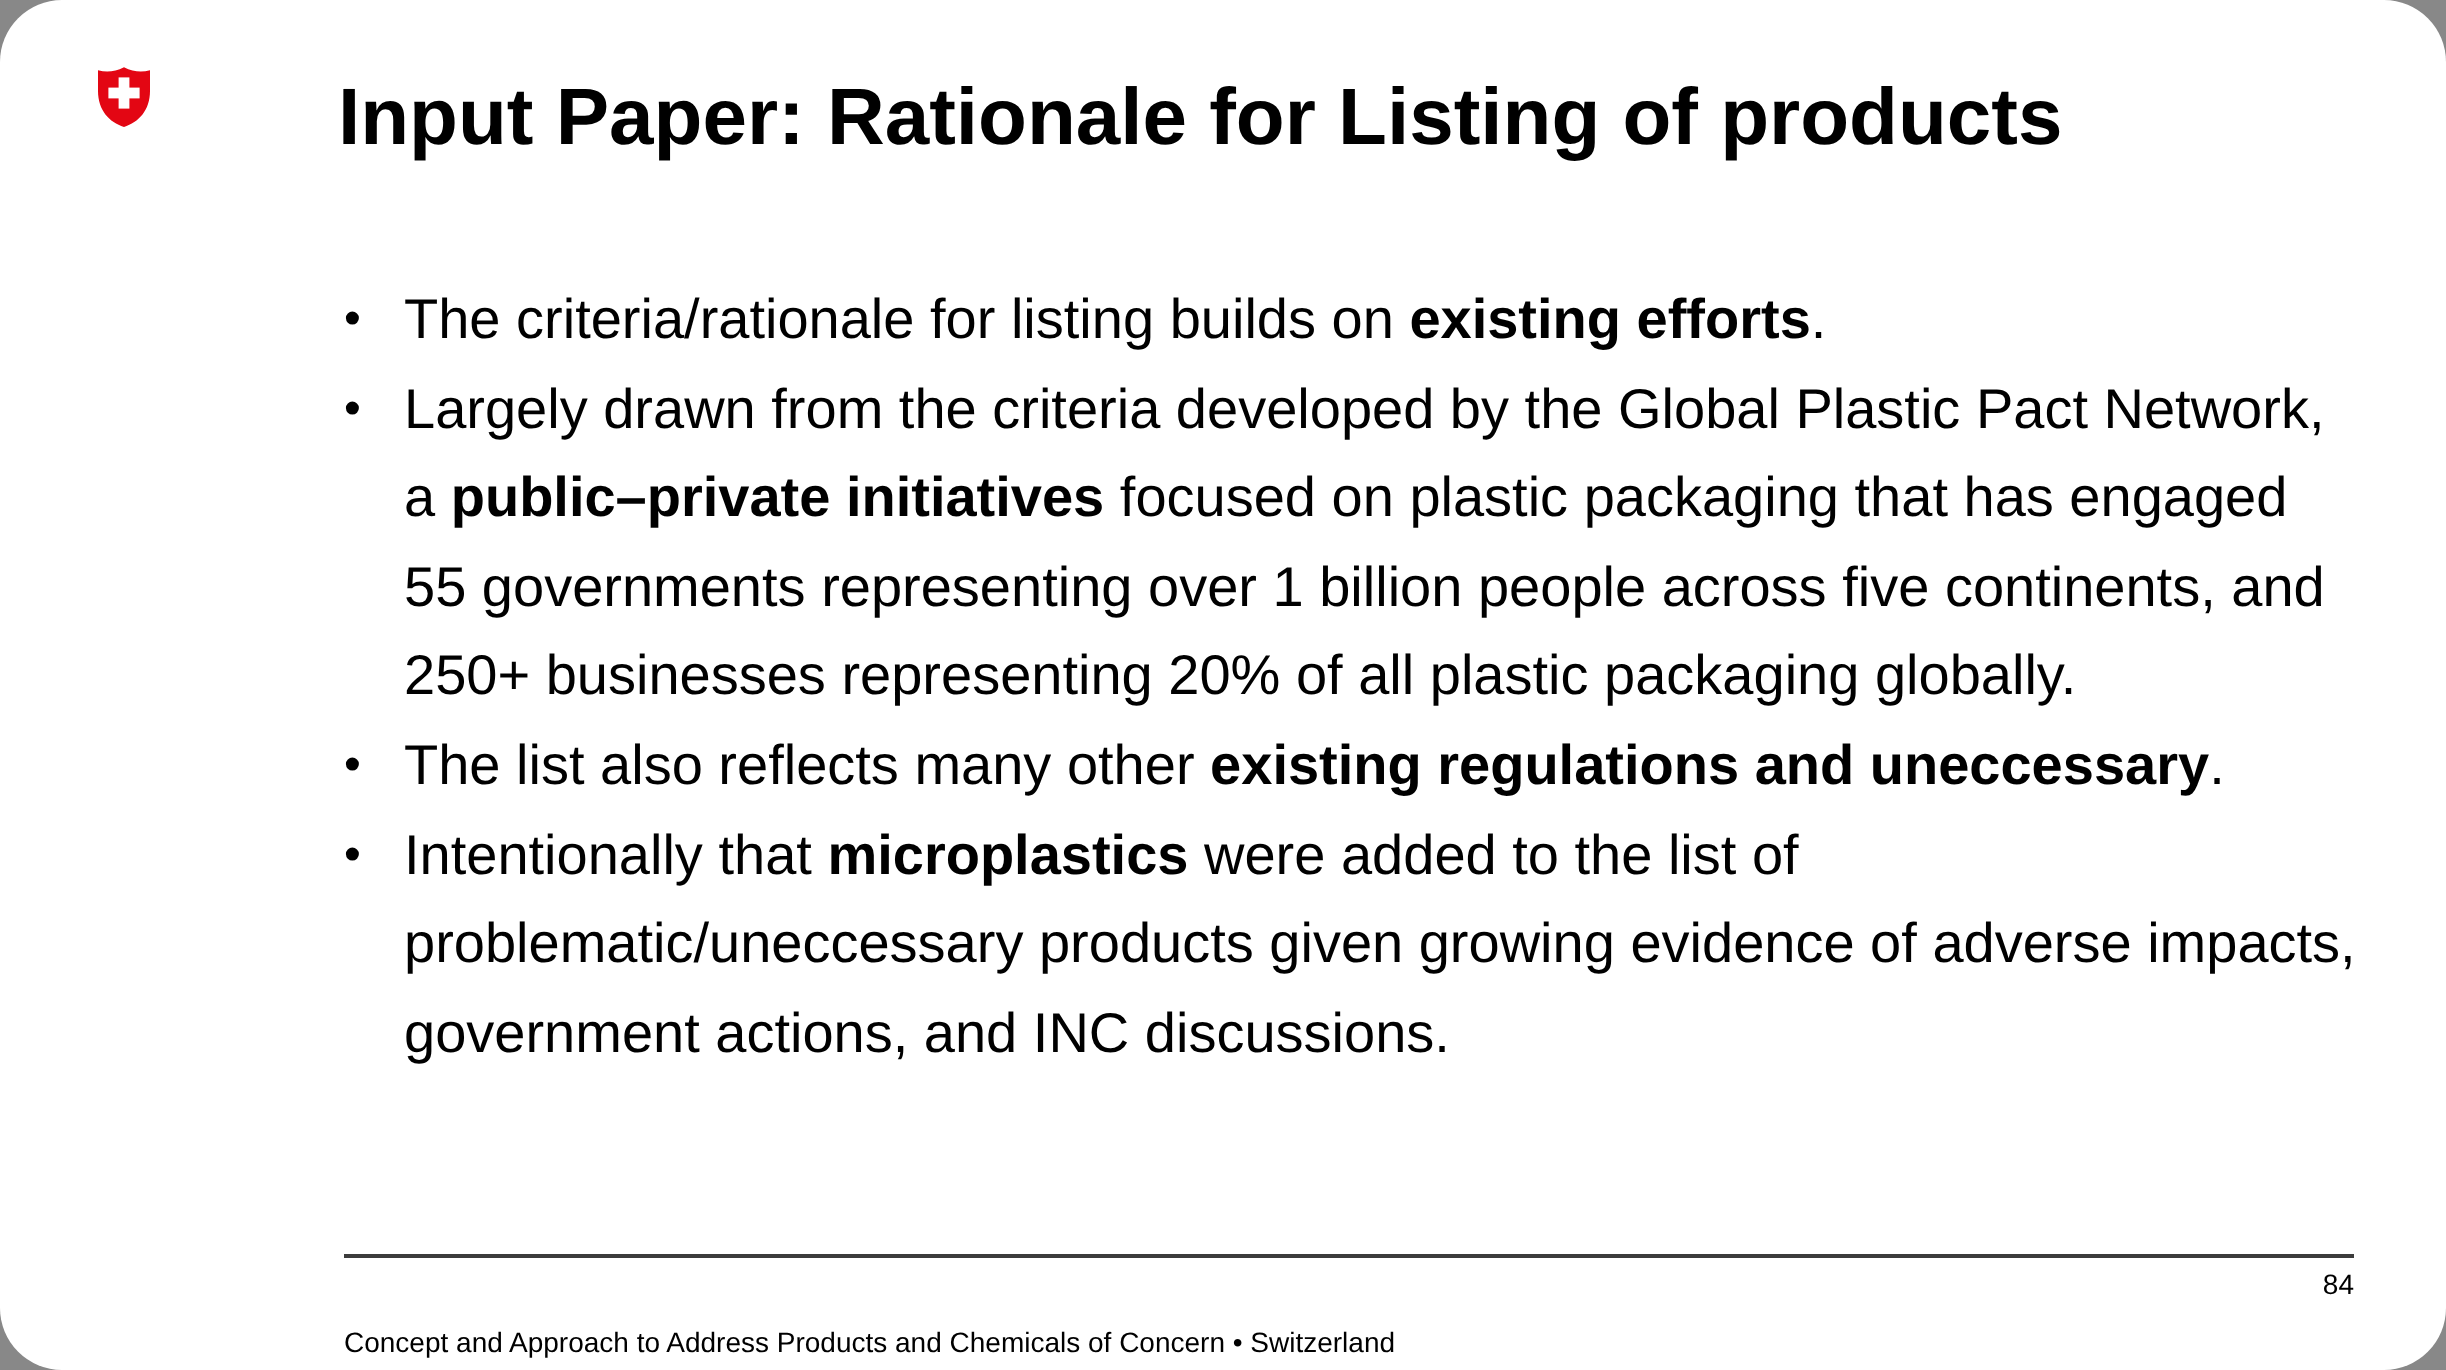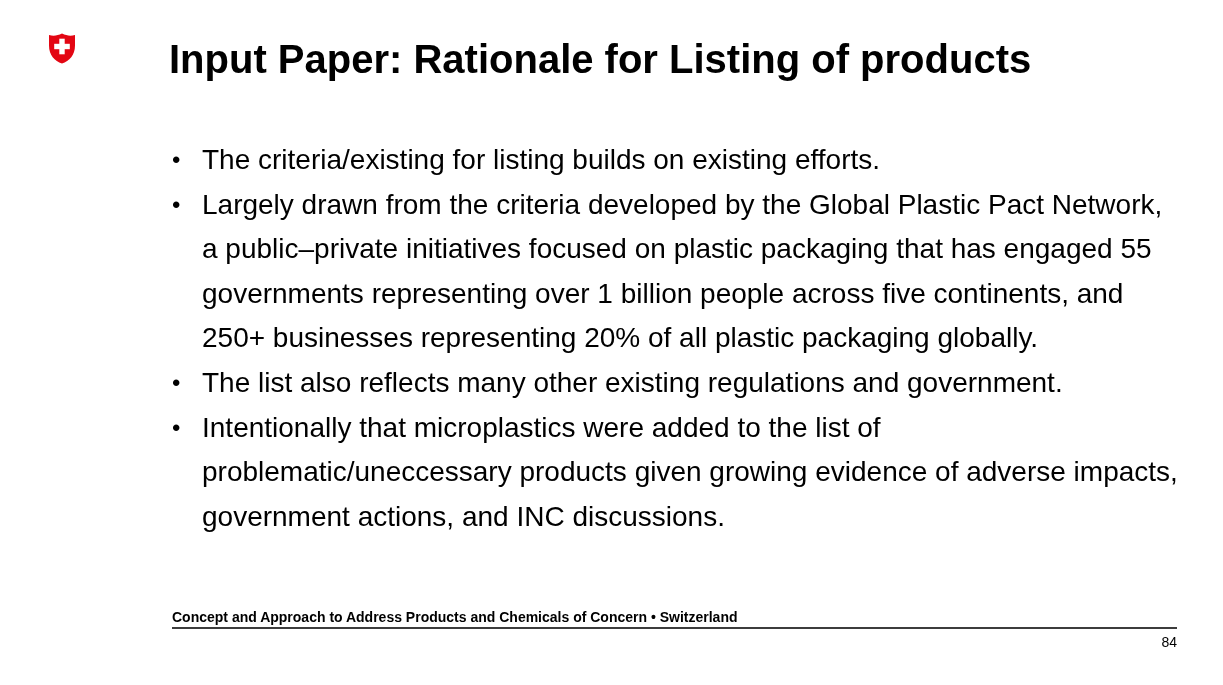--- a/index.html
+++ b/index.html
@@ -6,20 +6,21 @@
   html, body { background: #888; }
   .slide {
     position: relative;
     width: 1223px;
     height: 685px;
     background: #ffffff;
     font-family: "Liberation Sans", sans-serif;
     color: #000000;
     overflow: hidden;
     margin: 0 auto;
+    border-radius: 31px;
   }
   .logo {
     position: absolute;
     left: 48px;
     top: 32px;
     width: 28px;
     height: 33px;
   }
   .title {
     position: absolute;
@@ -47,35 +48,35 @@
     position: relative;
     padding-left: 30px;
   }
   .bullet-marker {
     position: absolute;
     left: 0;
     top: 0;
     font-size: 24px;
     line-height: 44.6px;
   }
-  .bullets b { font-weight: normal; }
+  .bullets b { font-weight: bold; }
   .footer-rule {
     position: absolute;
     left: 172px;
     top: 627px;
     width: 1005px;
     height: 2px;
     background: #3c3c3c;
   }
   .footer-text {
     position: absolute;
     left: 172px;
-    top: 609px;
+    top: 663px;
     font-size: 14px;
-    font-weight: bold;
+    font-weight: normal;
     color: #000000;
     white-space: nowrap;
   }
   .page-number {
     position: absolute;
     right: 46px;
     top: 634px;
     font-size: 14px;
     font-weight: normal;
     color: #000000;
@@ -88,23 +89,23 @@
 
   <svg class="logo" viewBox="0 0 28 32" aria-hidden="true">
     <path id="shield-path" d="M 1 2.6 C 5.5 3.9, 9.5 3.3, 14 1.1 C 18.5 3.3, 22.5 3.9, 27 2.6 L 27 13 C 27 22.6, 21.4 28.6, 14 31 C 6.6 28.6, 1 22.6, 1 13 Z" fill="#e30613"></path>
     <rect id="cross-v" x="11.3" y="6.2" width="5.4" height="15.6" fill="#ffffff"></rect>
     <rect id="cross-h" x="6.2" y="11.3" width="15.6" height="5.4" fill="#ffffff"></rect>
   </svg>
 
   <h1 class="title">Input Paper: Rationale for Listing of products</h1>
 
   <ul class="bullets" id="bullets">
-      <li><span class="bullet-marker">•</span><span>The criteria/existing for listing builds on </span><b>existing efforts</b><span>.</span></li>
+      <li><span class="bullet-marker">•</span><span>The criteria/rationale for listing builds on </span><b>existing efforts</b><span>.</span></li>
       <li><span class="bullet-marker">•</span><span>Largely drawn from the criteria developed by the Global Plastic Pact Network, a </span><b>public–private initiatives</b><span> focused on plastic packaging that has engaged 55 governments representing over 1 billion people across five continents, and 250+ businesses representing 20% of all plastic packaging globally.</span></li>
-      <li><span class="bullet-marker">•</span><span>The list also reflects many other </span><b>existing regulations and government</b><span>.</span></li>
+      <li><span class="bullet-marker">•</span><span>The list also reflects many other </span><b>existing regulations and uneccessary</b><span>.</span></li>
       <li><span class="bullet-marker">•</span><span>Intentionally that </span><b>microplastics</b><span> were added to the list of problematic/uneccessary products given growing evidence of adverse impacts, government actions, and INC discussions.</span></li>
     </ul>
 
   <div class="footer-rule" style="background: rgb(60, 60, 60);"></div>
   <div class="footer-text">Concept and Approach to Address Products and Chemicals of Concern • Switzerland</div>
   <div class="page-number">84</div>
 
 </div>
 
 </body></html>

